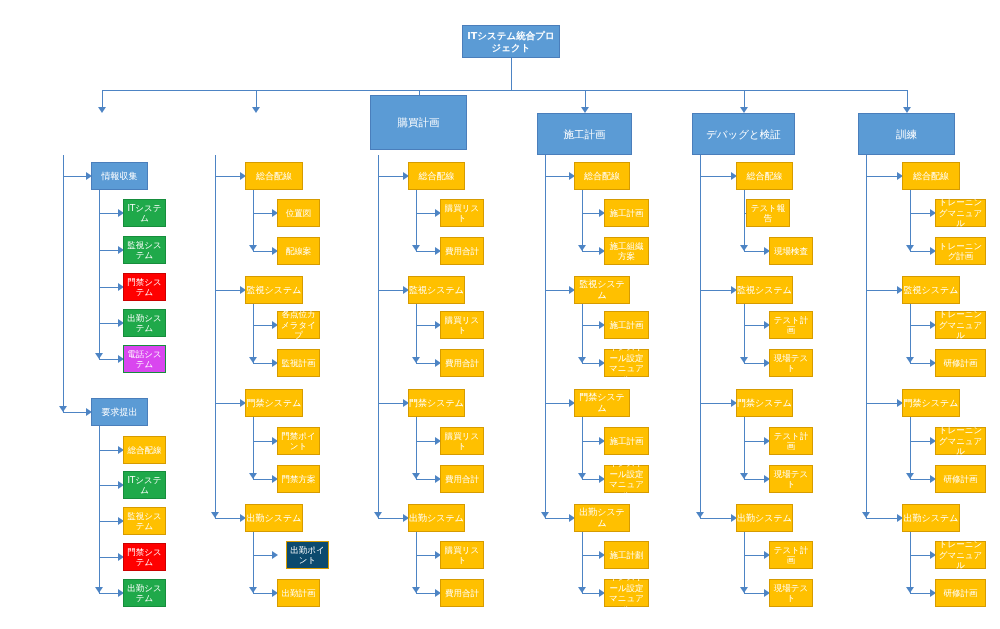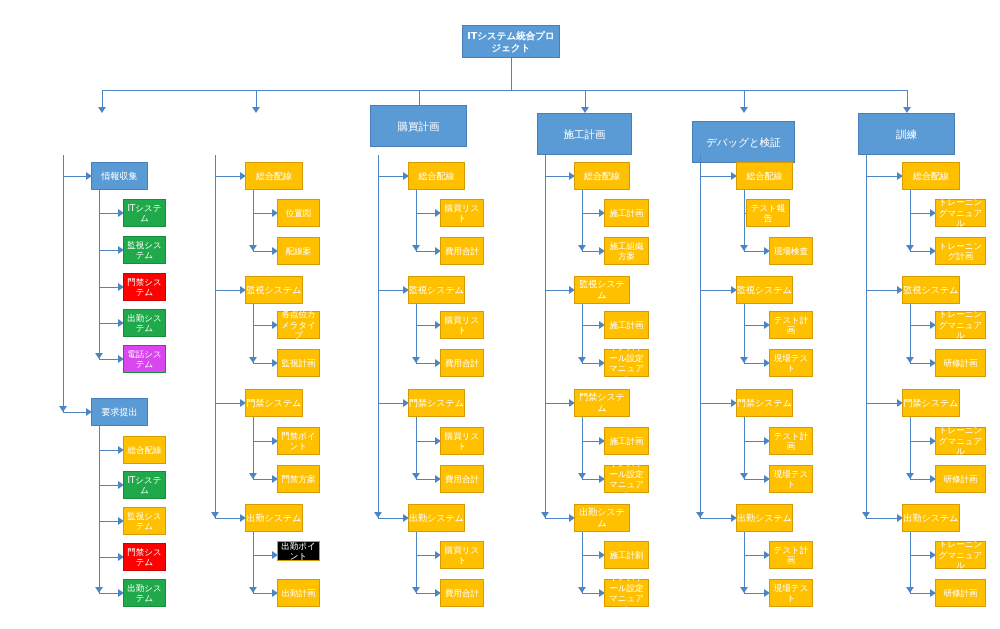--- a/index.html
+++ b/index.html
@@ -112,27 +112,27 @@
     <div class="line" style="left: 253px; top: 479px; width: 20px; height: 1px; background: rgb(77, 132, 196);"></div>
     <div class="arr" style="left: 272px; top: 475px; border-top: 4px solid transparent; border-bottom: 4px solid transparent; border-left: 6px solid rgb(77, 132, 196);"></div>
     <div class="node lvl3" style="left: 277px; top: 465px; width: 43px; height: 28px; background: rgb(255, 192, 0); border-color: rgb(214, 155, 0);">門禁方案</div>
     <div class="line" style="left: 215px; top: 518px; width: 26px; height: 1px; background: rgb(77, 132, 196);"></div>
     <div class="arr" style="left: 240px; top: 514px; border-top: 4px solid transparent; border-bottom: 4px solid transparent; border-left: 6px solid rgb(77, 132, 196);"></div>
     <div class="node lvl2" style="left: 245px; top: 504px; width: 58px; height: 28px; background: rgb(255, 192, 0); border-color: rgb(214, 155, 0);">出勤システム</div>
     <div class="line" style="left: 253px; top: 532px; width: 1px; height: 61px; background: rgb(77, 132, 196);"></div>
     <div class="arr" style="left: 249px; top: 587px; border-left: 4px solid transparent; border-right: 4px solid transparent; border-top: 6px solid rgb(77, 132, 196);"></div>
     <div class="line" style="left: 253px; top: 555px; width: 20px; height: 1px; background: rgb(77, 132, 196);"></div>
     <div class="arr" style="left: 272px; top: 551px; border-top: 4px solid transparent; border-bottom: 4px solid transparent; border-left: 6px solid rgb(77, 132, 196);"></div>
-    <div class="node lvl3" style="left: 277px; top: 541px; width: 43px; height: 20px; background: #000000; border-color: rgb(214, 155, 0);">出勤ポイント</div>
+    <div class="node lvl3" style="left: 286px; top: 541px; width: 43px; height: 28px; background: #0c4a6e; border-color: rgb(214, 155, 0);">出勤ポイント</div>
     <div class="line" style="left: 253px; top: 593px; width: 20px; height: 1px; background: rgb(77, 132, 196);"></div>
     <div class="arr" style="left: 272px; top: 589px; border-top: 4px solid transparent; border-bottom: 4px solid transparent; border-left: 6px solid rgb(77, 132, 196);"></div>
     <div class="node lvl3" style="left: 277px; top: 579px; width: 43px; height: 28px; background: rgb(255, 192, 0); border-color: rgb(214, 155, 0);">出勤計画</div>
     <div class="line" style="left: 419px; top: 90px; width: 1px; height: 18px; background: rgb(77, 132, 196);"></div>
     <div class="arr" style="left: 415px; top: 107px; border-left: 4px solid transparent; border-right: 4px solid transparent; border-top: 6px solid rgb(77, 132, 196);"></div>
-    <div class="node lvl1" style="left: 370px; top: 105px; width: 97px; height: 42px; background: rgb(91, 155, 213); border-color: rgb(74, 126, 187);">購買計画</div>
+    <div class="node lvl1" style="left: 370px; top: 95px; width: 97px; height: 55px; background: rgb(91, 155, 213); border-color: rgb(74, 126, 187);">購買計画</div>
     <div class="line" style="left: 378px; top: 155px; width: 1px; height: 363px; background: rgb(77, 132, 196);"></div>
     <div class="arr" style="left: 374px; top: 512px; border-left: 4px solid transparent; border-right: 4px solid transparent; border-top: 6px solid rgb(77, 132, 196);"></div>
     <div class="line" style="left: 378px; top: 176px; width: 26px; height: 1px; background: rgb(77, 132, 196);"></div>
     <div class="arr" style="left: 403px; top: 172px; border-top: 4px solid transparent; border-bottom: 4px solid transparent; border-left: 6px solid rgb(77, 132, 196);"></div>
     <div class="node lvl2" style="left: 408px; top: 162px; width: 57px; height: 28px; background: rgb(255, 192, 0); border-color: rgb(214, 155, 0);">総合配線</div>
     <div class="line" style="left: 416px; top: 190px; width: 1px; height: 61px; background: rgb(77, 132, 196);"></div>
     <div class="arr" style="left: 412px; top: 245px; border-left: 4px solid transparent; border-right: 4px solid transparent; border-top: 6px solid rgb(77, 132, 196);"></div>
     <div class="line" style="left: 416px; top: 213px; width: 20px; height: 1px; background: rgb(77, 132, 196);"></div>
     <div class="arr" style="left: 435px; top: 209px; border-top: 4px solid transparent; border-bottom: 4px solid transparent; border-left: 6px solid rgb(77, 132, 196);"></div>
     <div class="node lvl3" style="left: 440px; top: 199px; width: 44px; height: 28px; background: rgb(255, 192, 0); border-color: rgb(214, 155, 0);">購買リスト</div>
@@ -216,21 +216,21 @@
     <div class="line" style="left: 582px; top: 532px; width: 1px; height: 61px; background: rgb(77, 132, 196);"></div>
     <div class="arr" style="left: 578px; top: 587px; border-left: 4px solid transparent; border-right: 4px solid transparent; border-top: 6px solid rgb(77, 132, 196);"></div>
     <div class="line" style="left: 582px; top: 555px; width: 18px; height: 1px; background: rgb(77, 132, 196);"></div>
     <div class="arr" style="left: 599px; top: 551px; border-top: 4px solid transparent; border-bottom: 4px solid transparent; border-left: 6px solid rgb(77, 132, 196);"></div>
     <div class="node lvl3" style="left: 604px; top: 541px; width: 45px; height: 28px; background: rgb(255, 192, 0); border-color: rgb(214, 155, 0);">施工計劃</div>
     <div class="line" style="left: 582px; top: 593px; width: 18px; height: 1px; background: rgb(77, 132, 196);"></div>
     <div class="arr" style="left: 599px; top: 589px; border-top: 4px solid transparent; border-bottom: 4px solid transparent; border-left: 6px solid rgb(77, 132, 196);"></div>
     <div class="node lvl3" style="left: 604px; top: 579px; width: 45px; height: 28px; background: rgb(255, 192, 0); border-color: rgb(214, 155, 0);">インストール設定マニュアル</div>
     <div class="line" style="left: 744px; top: 90px; width: 1px; height: 18px; background: rgb(77, 132, 196);"></div>
     <div class="arr" style="left: 740px; top: 107px; border-left: 4px solid transparent; border-right: 4px solid transparent; border-top: 6px solid rgb(77, 132, 196);"></div>
-    <div class="node lvl1" style="left: 692px; top: 113px; width: 103px; height: 42px; background: rgb(91, 155, 213); border-color: rgb(74, 126, 187); margin-top: 8px;">デバッグと検証</div>
+    <div class="node lvl1" style="left: 692px; top: 113px; width: 103px; height: 42px; background: rgb(91, 155, 213); border-color: rgb(74, 126, 187);">デバッグと検証</div>
     <div class="line" style="left: 700px; top: 155px; width: 1px; height: 363px; background: rgb(77, 132, 196);"></div>
     <div class="arr" style="left: 696px; top: 512px; border-left: 4px solid transparent; border-right: 4px solid transparent; border-top: 6px solid rgb(77, 132, 196);"></div>
     <div class="line" style="left: 700px; top: 176px; width: 32px; height: 1px; background: rgb(77, 132, 196);"></div>
     <div class="arr" style="left: 731px; top: 172px; border-top: 4px solid transparent; border-bottom: 4px solid transparent; border-left: 6px solid rgb(77, 132, 196);"></div>
     <div class="node lvl2" style="left: 736px; top: 162px; width: 57px; height: 28px; background: rgb(255, 192, 0); border-color: rgb(214, 155, 0);">総合配線</div>
     <div class="line" style="left: 744px; top: 190px; width: 1px; height: 61px; background: rgb(77, 132, 196);"></div>
     <div class="arr" style="left: 740px; top: 245px; border-left: 4px solid transparent; border-right: 4px solid transparent; border-top: 6px solid rgb(77, 132, 196);"></div>
     <div class="line" style="left: 744px; top: 213px; width: 21px; height: 1px; background: rgb(77, 132, 196);"></div>
     <div class="arr" style="left: 764px; top: 209px; border-top: 4px solid transparent; border-bottom: 4px solid transparent; border-left: 6px solid rgb(77, 132, 196);"></div>
     <div class="node lvl3" style="left: 746px; top: 199px; width: 44px; height: 28px; background: rgb(255, 192, 0); border-color: rgb(214, 155, 0);">テスト報告</div>

